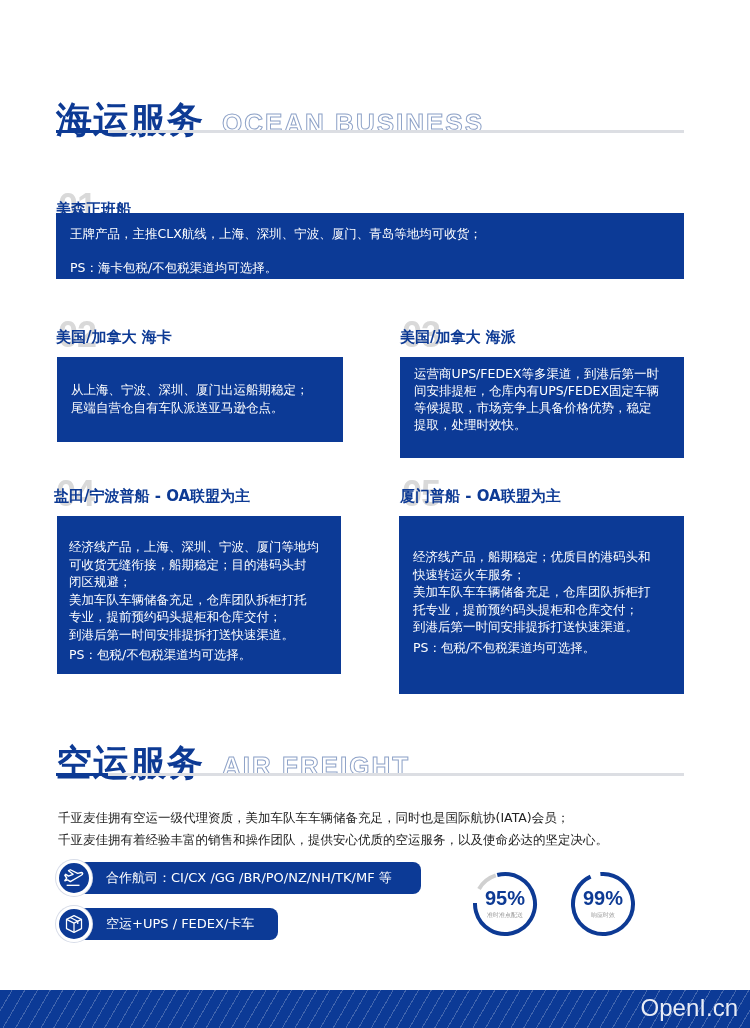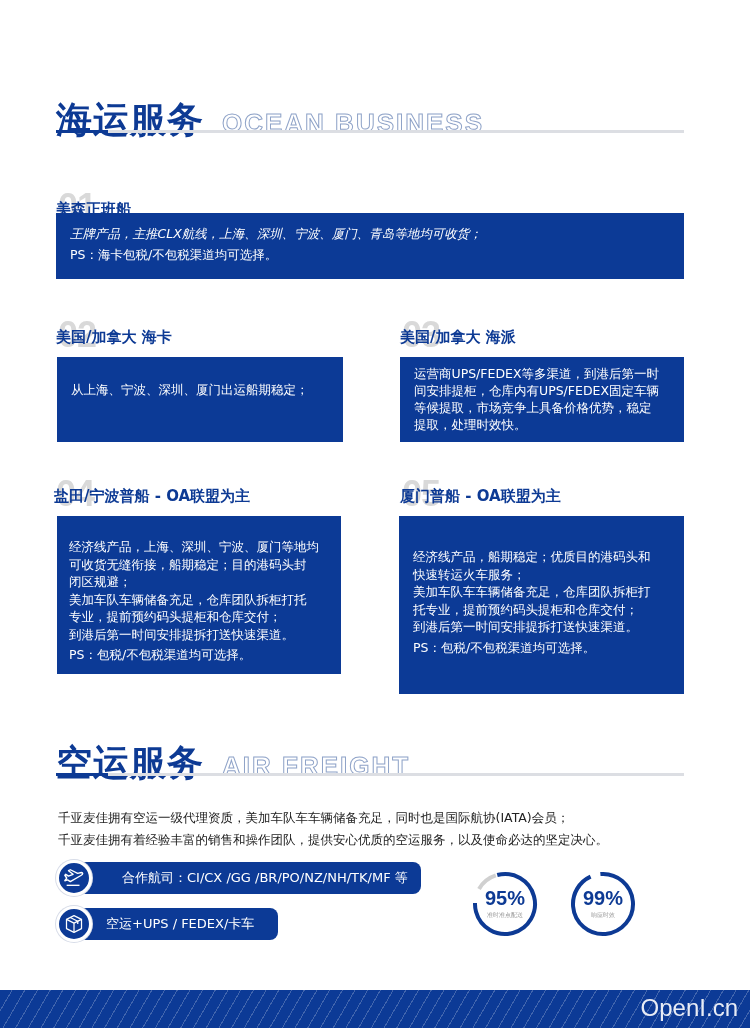--- a/index.html
+++ b/index.html
@@ -46,37 +46,38 @@
 </div>
 <div class="rule" style="top:130px;">
     <div class="accent"></div>
   </div>
 
 <div class="item" style="left:56px; top:200px;">
   <span class="num">01</span>
   <div class="head">美森正班船</div>
 </div>
 <div class="box" style="left:56px; top:213px; width:628px; height:66px; padding:12px 14px;">
-  <p style="margin-bottom:3px;font-style:italic;">王牌产品，主推CLX航线，上海、深圳、宁波、厦门、青岛等地均可收货；</p>
+  <p style="margin-bottom:16px;">王牌产品，主推CLX航线，上海、深圳、宁波、厦门、青岛等地均可收货；</p>
   <p>PS：海卡包税/不包税渠道均可选择。</p>
 </div>
 
 <div class="item" style="left:56px; top:328px;">
   <span class="num">02</span>
   <div class="head">美国/加拿大 海卡</div>
 </div>
 <div class="box" style="left:57px; top:357px; width:286px; height:85px; padding:24px 14px;">
   <p>从上海、宁波、深圳、厦门出运船期稳定；</p>
+  <p>尾端自营仓自有车队派送亚马逊仓点。</p>
 </div>
 
 <div class="item" style="left:400px; top:328px;">
   <span class="num">03</span>
   <div class="head">美国/加拿大 海派</div>
 </div>
-<div class="box" style="left:400px; top:357px; width:284px; height:85px; padding:8px 14px; line-height:17px;">
+<div class="box" style="left:400px; top:357px; width:284px; height:101px; padding:8px 14px; line-height:17px;">
   <p>运营商UPS/FEDEX等多渠道，到港后第一时</p>
   <p>间安排提柜，仓库内有UPS/FEDEX固定车辆</p>
   <p>等候提取，市场竞争上具备价格优势，稳定</p>
   <p>提取，处理时效快。</p>
 </div>
 
 <div class="item" style="left:54px; top:487px;">
   <span class="num">04</span>
   <div class="head">盐田/宁波普船 - OA联盟为主</div>
 </div>
@@ -109,21 +110,21 @@
 </div>
 <div class="rule" style="top:773px;">
     <div class="accent"></div>
   </div>
 
 <div class="intro">
   <p>千亚麦佳拥有空运一级代理资质，美加车队车车辆储备充足，同时也是国际航协(IATA)会员；</p>
   <p>千亚麦佳拥有着经验丰富的销售和操作团队，提供安心优质的空运服务，以及使命必达的坚定决心。</p>
 </div>
 
-<div class="pill" style="left:60px; top:862px; width:361px;padding-left:16px;">
+<div class="pill" style="left:60px; top:862px; width:361px;">
   <span class="ic">
     <svg width="22" height="22" viewBox="0 0 24 24" fill="none" stroke="#ffffff" stroke-width="1.5" stroke-linejoin="round">
       <path d="M2 15 L5 14 L8 16 L20 9 C22 8 22 6 20 6 L16 7 L8 3 L6 4 L11 8 L6 10 L3 8 L2 9 L4 12 Z"></path>
       <path d="M4 20 H18"></path>
     </svg>
   </span>
   <span class="txt">合作航司：CI/CX /GG /BR/PO/NZ/NH/TK/MF 等</span>
 </div>
 
 <div class="pill" style="left:60px; top:908px; width:218px;">

